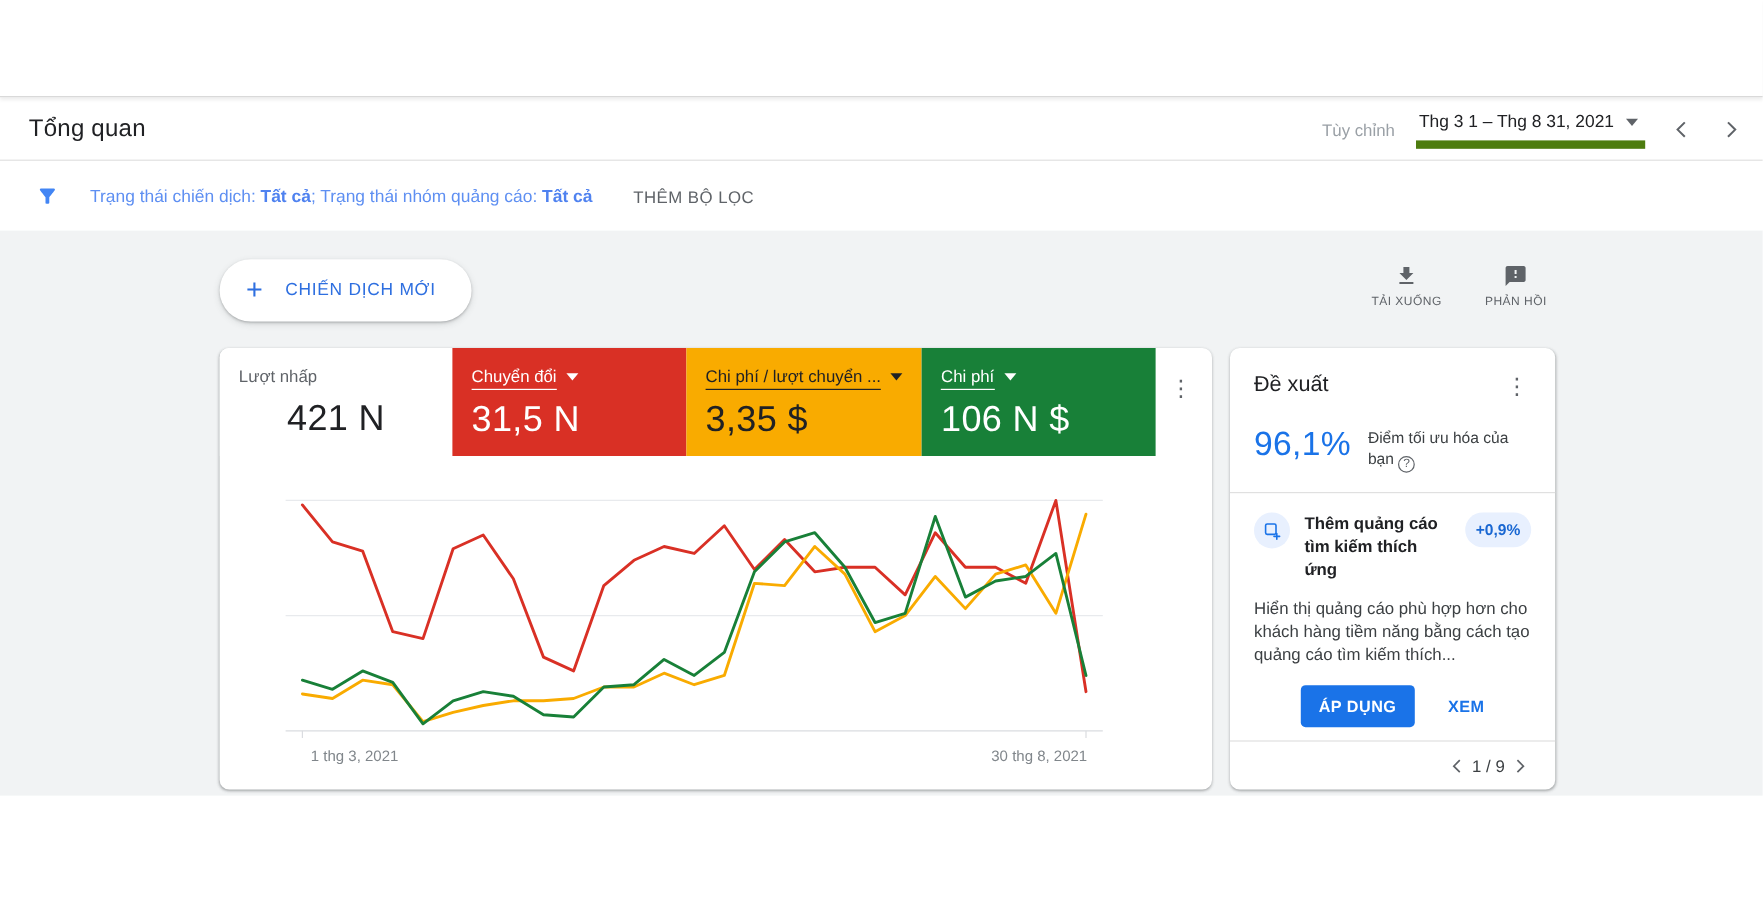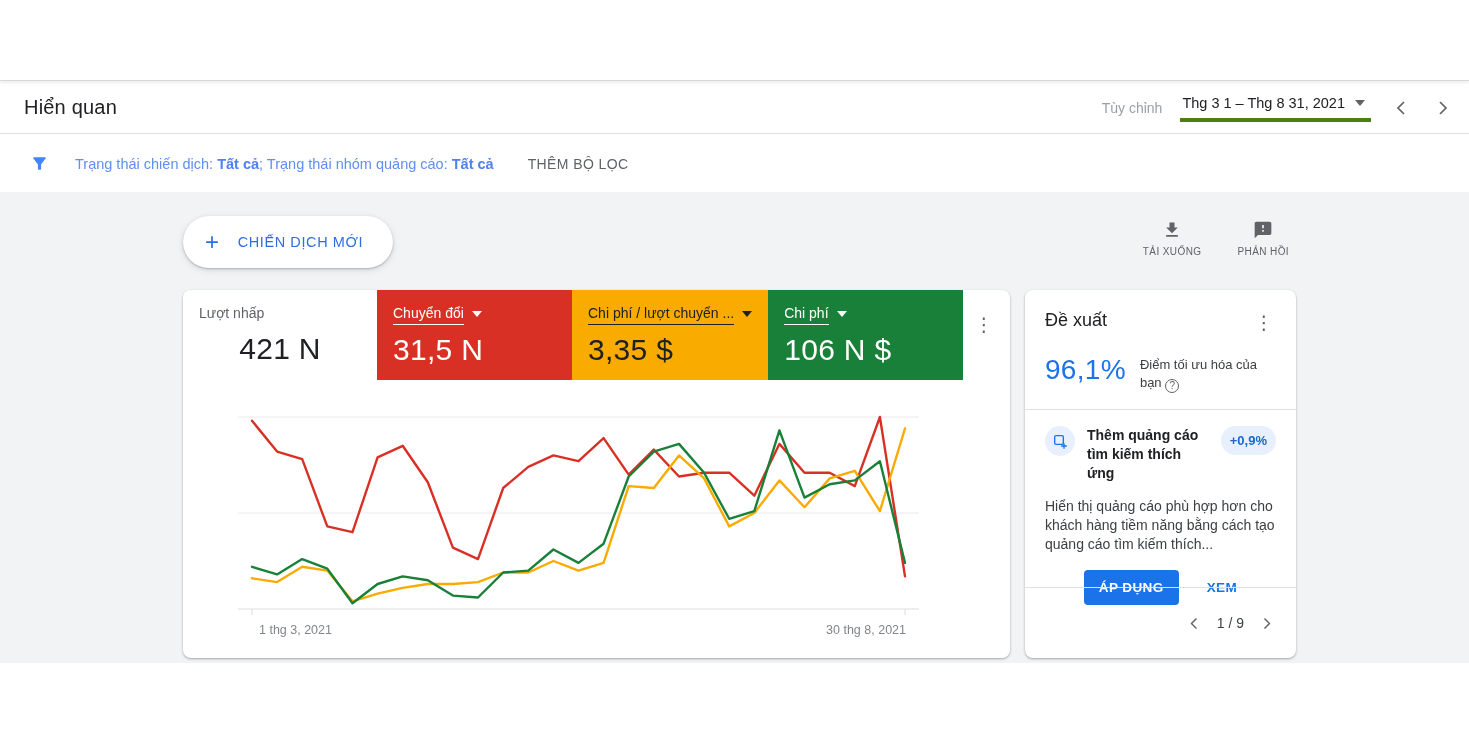--- a/index.html
+++ b/index.html
@@ -9,21 +9,21 @@
 
   
   .top-strip { height:81px; background:#fff; border-bottom:1px solid #d9d9d9;
                box-shadow:0 2px 3px rgba(0,0,0,.07); position:relative; z-index:3; }
   .page-header { position:absolute; top:82px; left:0; right:0; height:52px; background:#fff;
                  display:flex; align-items:center; justify-content:space-between;
                  padding:0 14px 0 24px; border-bottom:1px solid #e0e0e0; z-index:2; }
   .page-title { font-size:20px; font-weight:500; color:#202124; letter-spacing:.2px; }
   .date-area { display:flex; align-items:center; gap:18px; }
   .date-preset { font-size:14px; color:#9aa0a6; cursor:pointer; }
-  .date-picker { display:flex; align-items:center; gap:10px; border-bottom:4px solid #4d7c0f;
+  .date-picker { display:flex; align-items:center; gap:10px; border-bottom:7px solid #4d7c0f;
                  padding:2px 6px 7px 2px; cursor:pointer; }
   .date-value { font-size:14.5px; font-weight:500; color:#202124; }
   .caret-down { width:0; height:0; border-left:5px solid transparent; border-right:5px solid transparent;
                 border-top:6px solid #5f6368; display:inline-block; }
   .nav-chev { display:inline-flex; align-items:center; justify-content:center; width:24px; height:24px; cursor:pointer; }
 
   
   .filter-bar { position:absolute; top:135px; left:0; right:0; height:57px; background:#fff;
                 display:flex; align-items:center; padding:0 24px 0 30px; z-index:2; }
   .filter-icon-wrap { margin-right:26px; display:flex; }
@@ -88,34 +88,34 @@
                      display:flex; align-items:center; justify-content:center; }
   .rec-item-title { flex:1; font-size:14px; font-weight:700; color:#202124; line-height:19px; }
   .uplift-badge { flex:none; background:#e8f0fe; color:#1967d2; font-size:13px; font-weight:700;
                   padding:7px 9px; border-radius:16px; }
   .rec-desc { margin-top:14px; font-size:14px; color:#3c4043; line-height:19px; }
   .rec-actions { margin-top:16px; display:flex; align-items:center; gap:28px;justify-content:center; }
   .apply-btn { background:#1a73e8; color:#fff; border:none; border-radius:4px; padding:10px 15px;
                font-family:inherit; font-size:13.5px; font-weight:700; letter-spacing:.4px; cursor:pointer; }
   .view-btn { background:none; border:none; color:#1a73e8; font-family:inherit; font-size:13.5px;
               font-weight:700; letter-spacing:.4px; cursor:pointer; }
-  .rec-footer { position:absolute; left:0; right:0; bottom:0; height:71px; border-top:1px solid #e0e0e0;
-                display:flex; align-items:center; justify-content:flex-end; gap:12px; padding-right:18px; }
+  .rec-footer { position:absolute; left:0; right:0; bottom:0; height:41px; border-top:1px solid #e0e0e0;
+                display:flex; align-items:center; justify-content:flex-end; gap:2px; padding-right:18px; }
   .page-count { font-size:14px; color:#3c4043; }
   .chev-btn { display:inline-flex; width:22px; height:22px; align-items:center; justify-content:center; cursor:pointer; }
 </style>
 </head>
 <body>
 
 <div class="app">
 
   <div class="top-strip"></div>
 
   <header class="page-header">
-    <div class="page-title">Hiển quan</div>
+    <div class="page-title">Tổng quan</div>
     <div class="date-area">
       <span class="date-preset">Tùy chỉnh</span>
       <div class="date-picker">
         <span class="date-value">Thg 3 1 – Thg 8 31, 2021</span>
         <span class="caret-down"></span>
       </div>
       <span class="nav-chev">
         <svg width="12" height="14" viewBox="0 0 12 14">
             <path d="M9 1 L3 7 L9 13" fill="none" stroke="#5f6368" stroke-width="1.7"></path>
           </svg>

